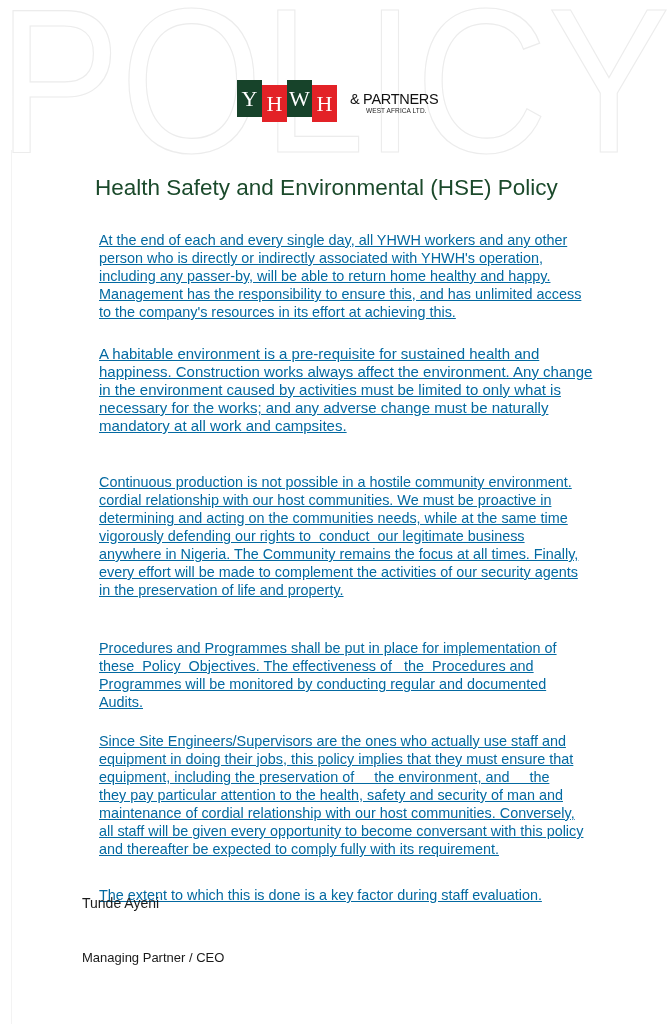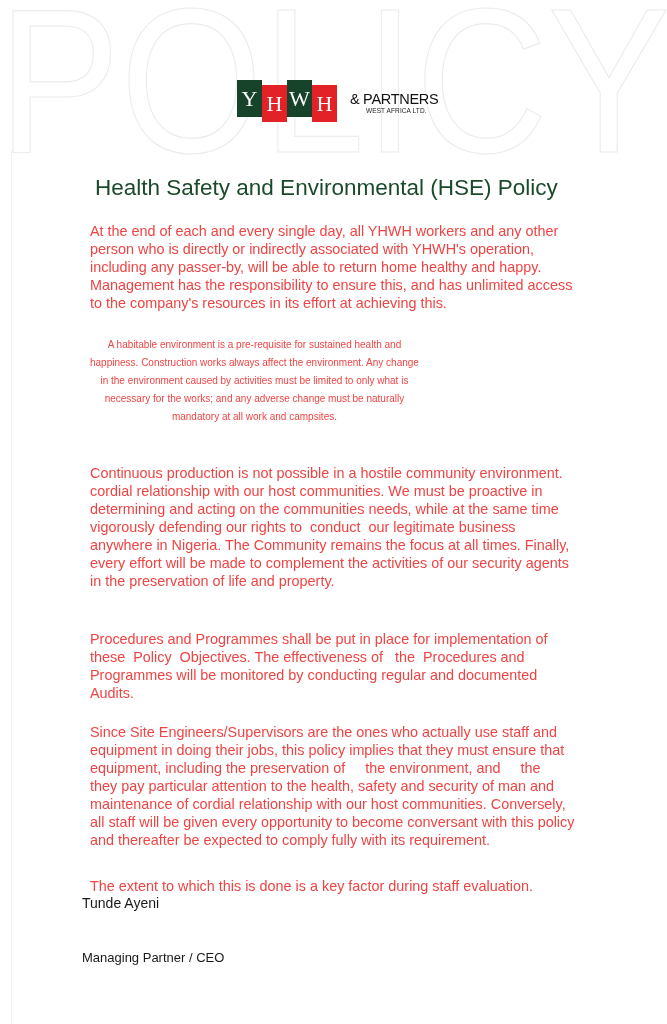--- a/index.html
+++ b/index.html
@@ -22,24 +22,24 @@
     position: absolute; left: 113px; top: 11px; font-size: 14.5px; color: #111; letter-spacing: -0.3px; white-space: nowrap;
   }
   .logo .sub {
     position: absolute; left: 129px; top: 27px; font-size: 6.5px; color: #222; white-space: nowrap; letter-spacing: 0.1px;
   }
   h1 {
     position: absolute; left: 95px; top: 175px; margin: 0; font-weight: normal;
     font-size: 22.5px; color: #1b4a2b; white-space: nowrap; letter-spacing: 0;
   }
   .body { position: absolute; left: 82px; top: 214px; width: 540px; }
-  .para { margin: 8px; font-size: 14.4px; line-height: 18px; color: #ef4444; }
+  .para { margin: 17px; font-size: 14.4px; line-height: 18px; color: #0369a1; text-decoration: underline; }
   .para .ln { display: block; white-space: pre; }
   .p1 { position: absolute; top: 0; }
-  .p2 { position: absolute; top: 114px; font-size: 10px; text-align: center; }
+  .p2 { position: absolute; top: 114px; font-size: 15px; }
   .p3 { position: absolute; top: 242px; }
   .p4 { position: absolute; top: 408px; }
   .p5 { position: absolute; top: 501px; }
   .p6 { position: absolute; top: 655px; }
   .sig-name { position: absolute; top: 681px; font-size: 14px; color: #1a1a1a; white-space: nowrap; }
   .sig-title { position: absolute; top: 736px; font-size: 13px; color: #1a1a1a; white-space: nowrap; }
 </style>
 </head>
 <body>
 

